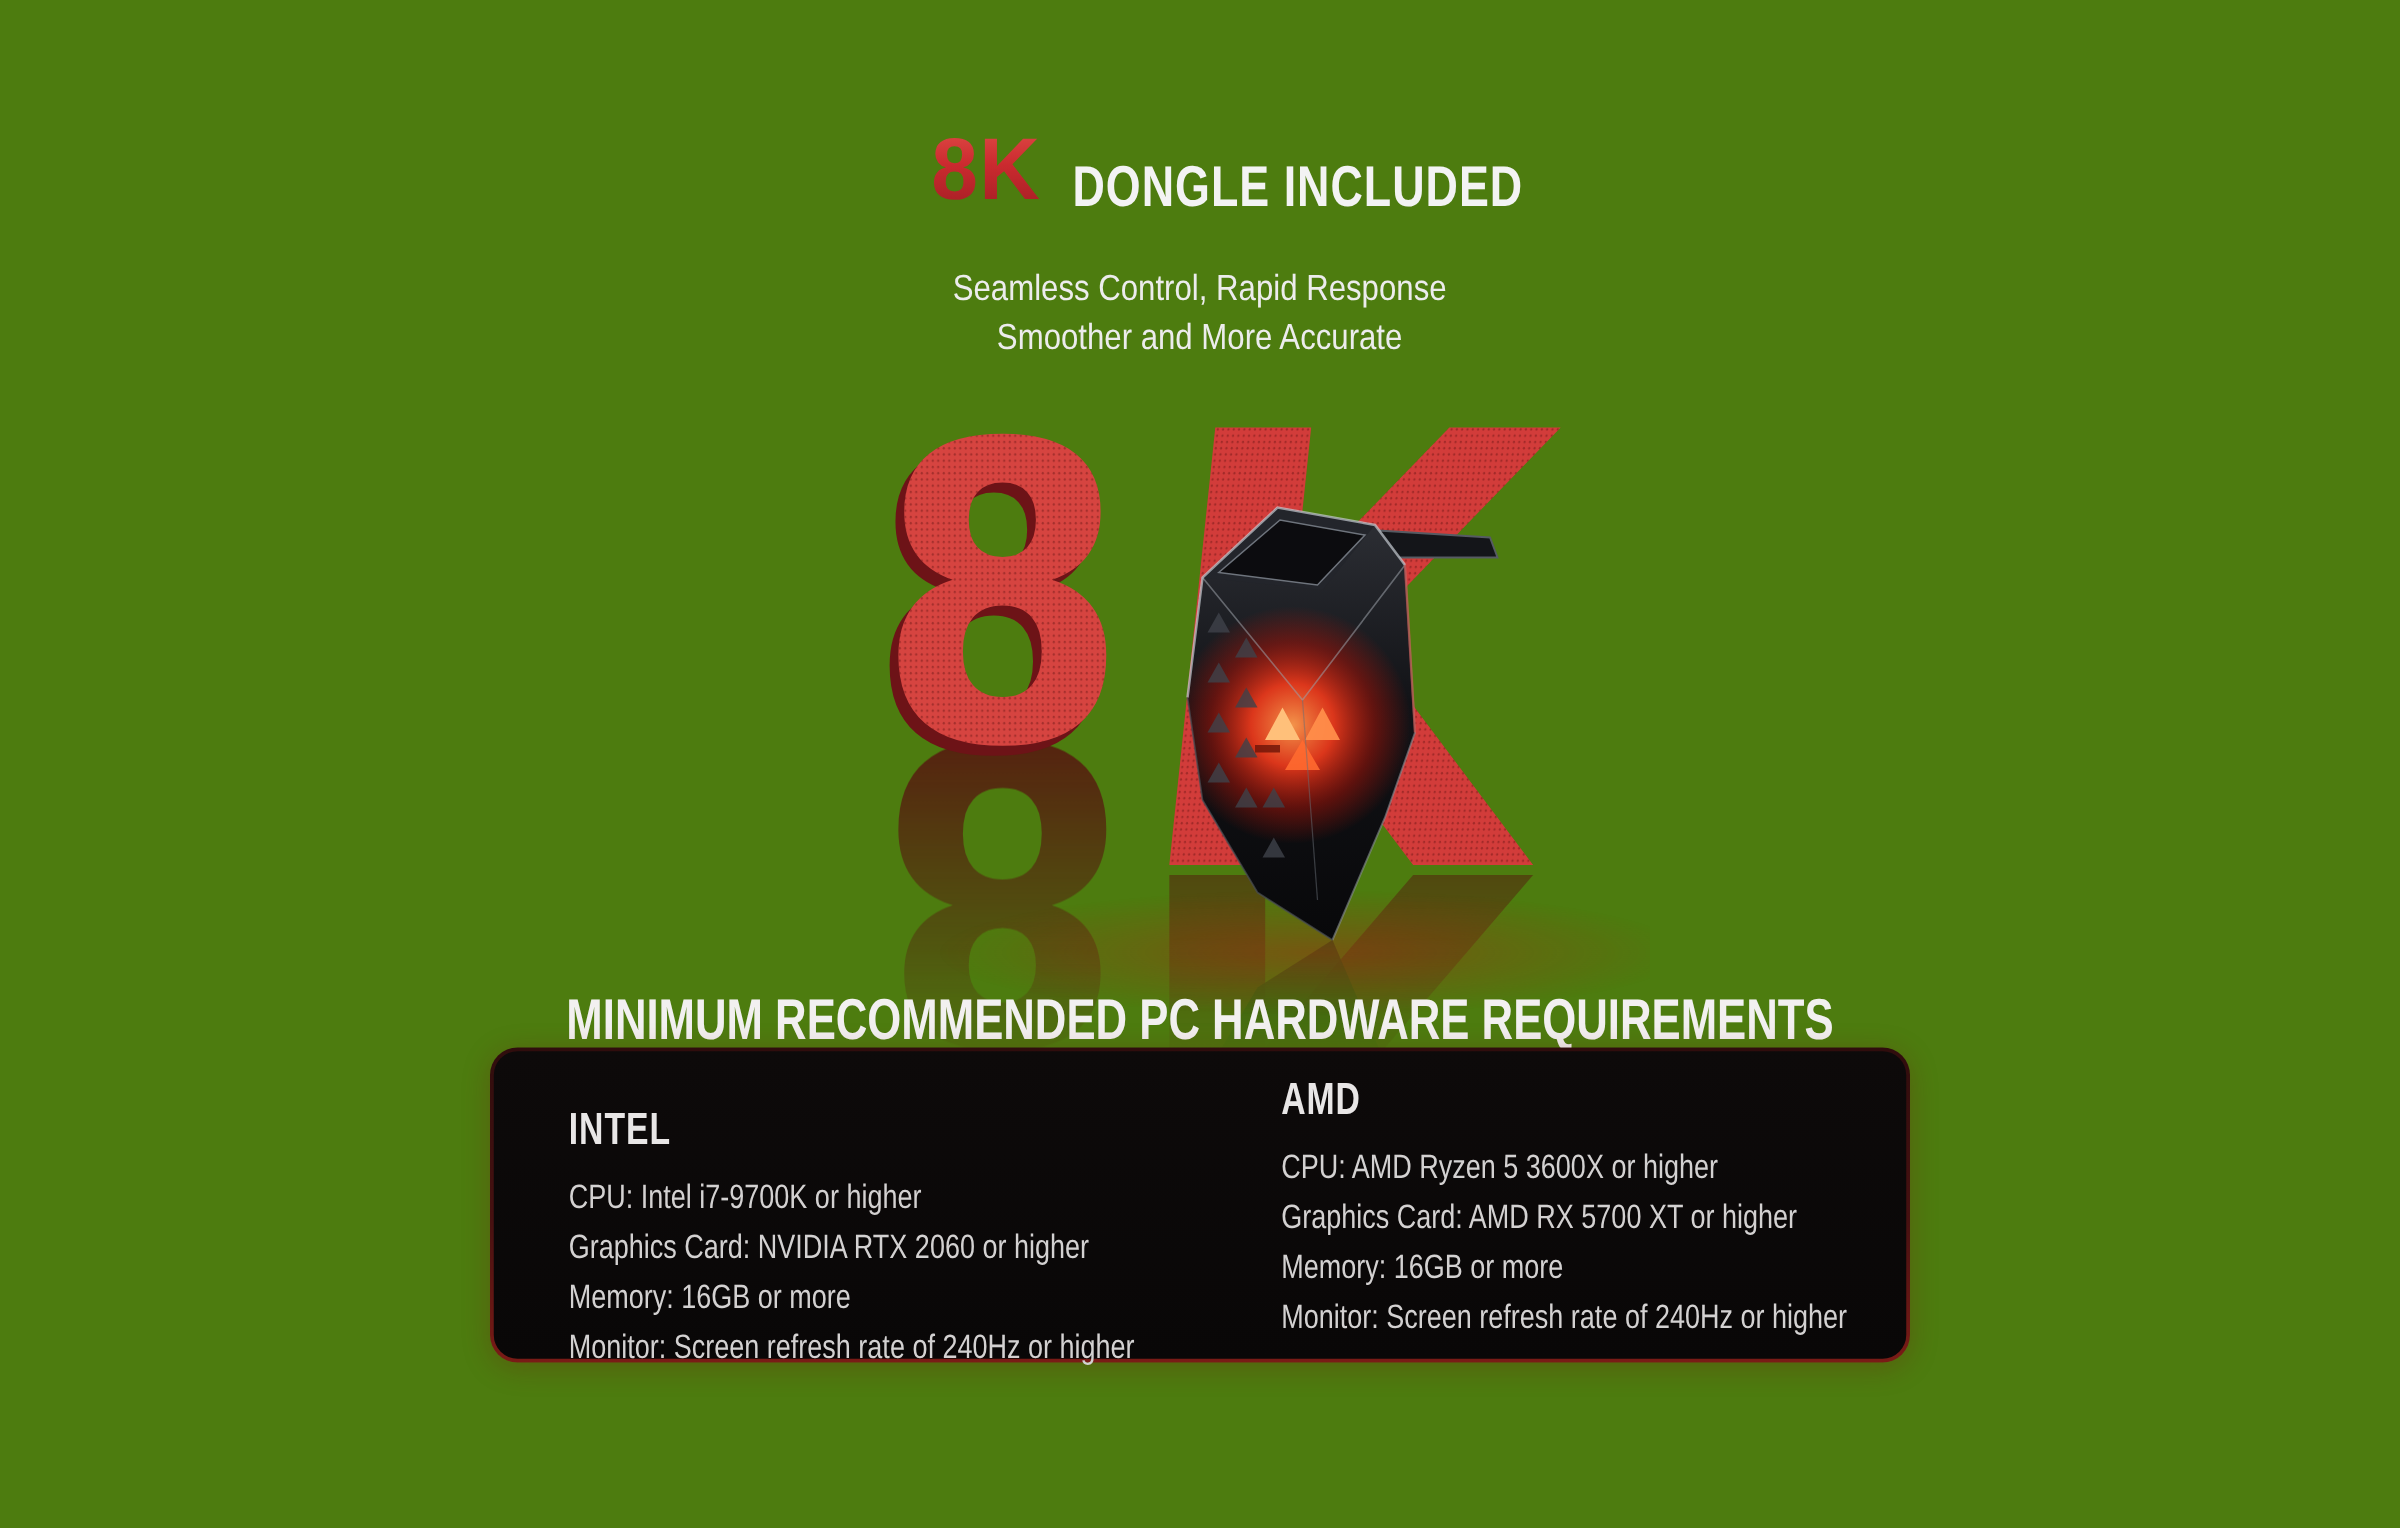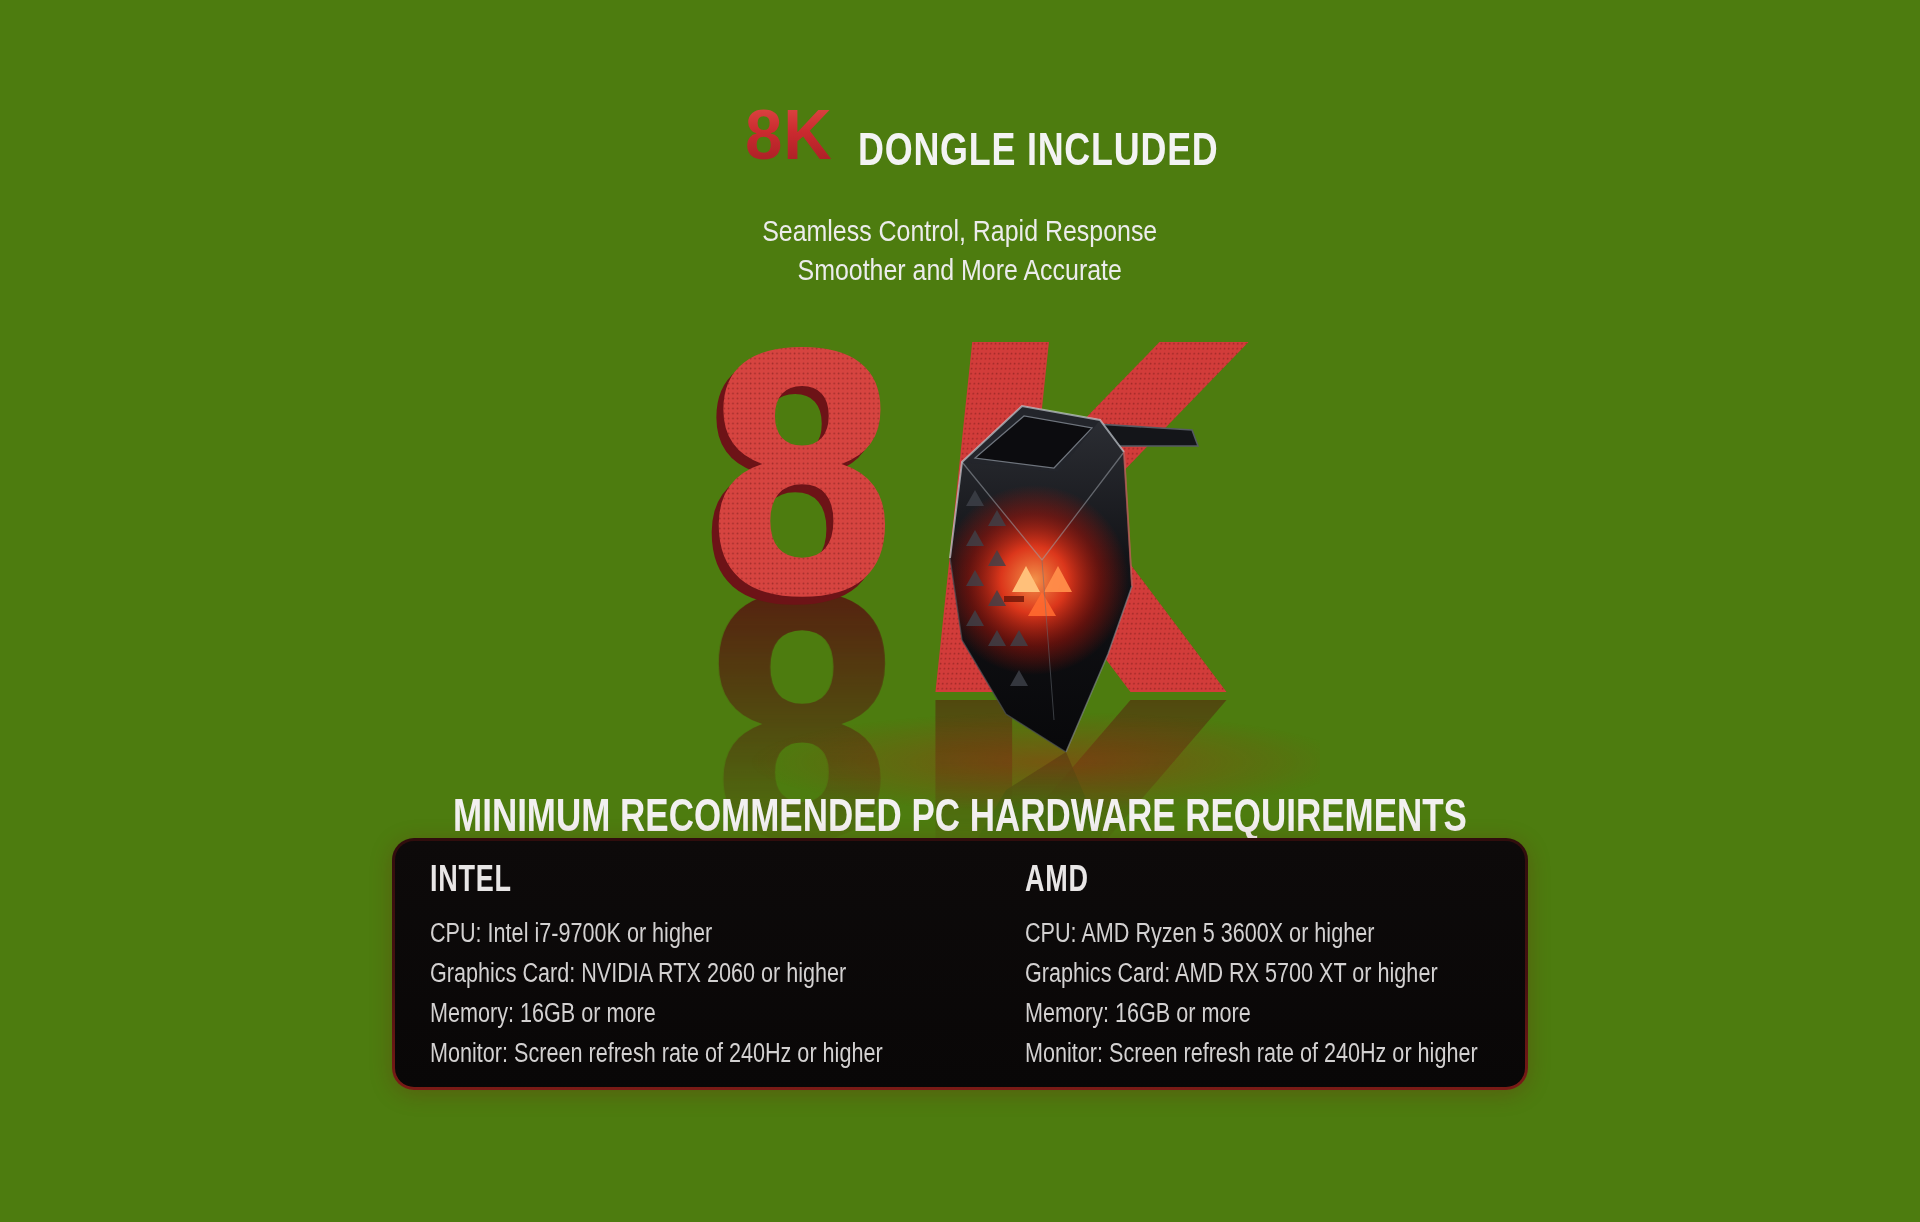--- a/index.html
+++ b/index.html
@@ -27,21 +27,21 @@
   .req-heading .squeeze{display:inline-block;transform:scaleX(.76);white-space:nowrap;}
 
   .panel{position:absolute;left:392px;top:838px;width:1136px;height:252px;z-index:3;
          box-sizing:border-box;border-radius:22px;padding:3px;
          background:linear-gradient(180deg,#300d0d 0%,#471111 55%,#7a1b16 100%);
          box-shadow:0 4px 22px rgba(110,20,14,.28);}
   .panel-inner{box-sizing:border-box;width:100%;height:100%;border-radius:19px;
                background:linear-gradient(180deg,#0d0a0a 0%,#090707 100%);
                display:grid;grid-template-columns:630px 1fr;}
   .col{box-sizing:border-box;padding-top:20px;}
-  .col-intel{padding-left:35px;}
+  .col-intel{padding-left:60px;margin-top:24px;}
   .col h3{margin:0 0 16px 0;font-size:36px;line-height:1;font-weight:700;color:#e8e6e6;
           transform:scaleX(.75);transform-origin:left top;letter-spacing:1px;white-space:nowrap;}
   .col p{margin:0;font-size:27px;line-height:40px;color:#d3d1d1;white-space:nowrap;
          transform:scaleX(.80);transform-origin:left top;}
 </style>
 </head>
 <body>
 
 <div class="canvas">
 

